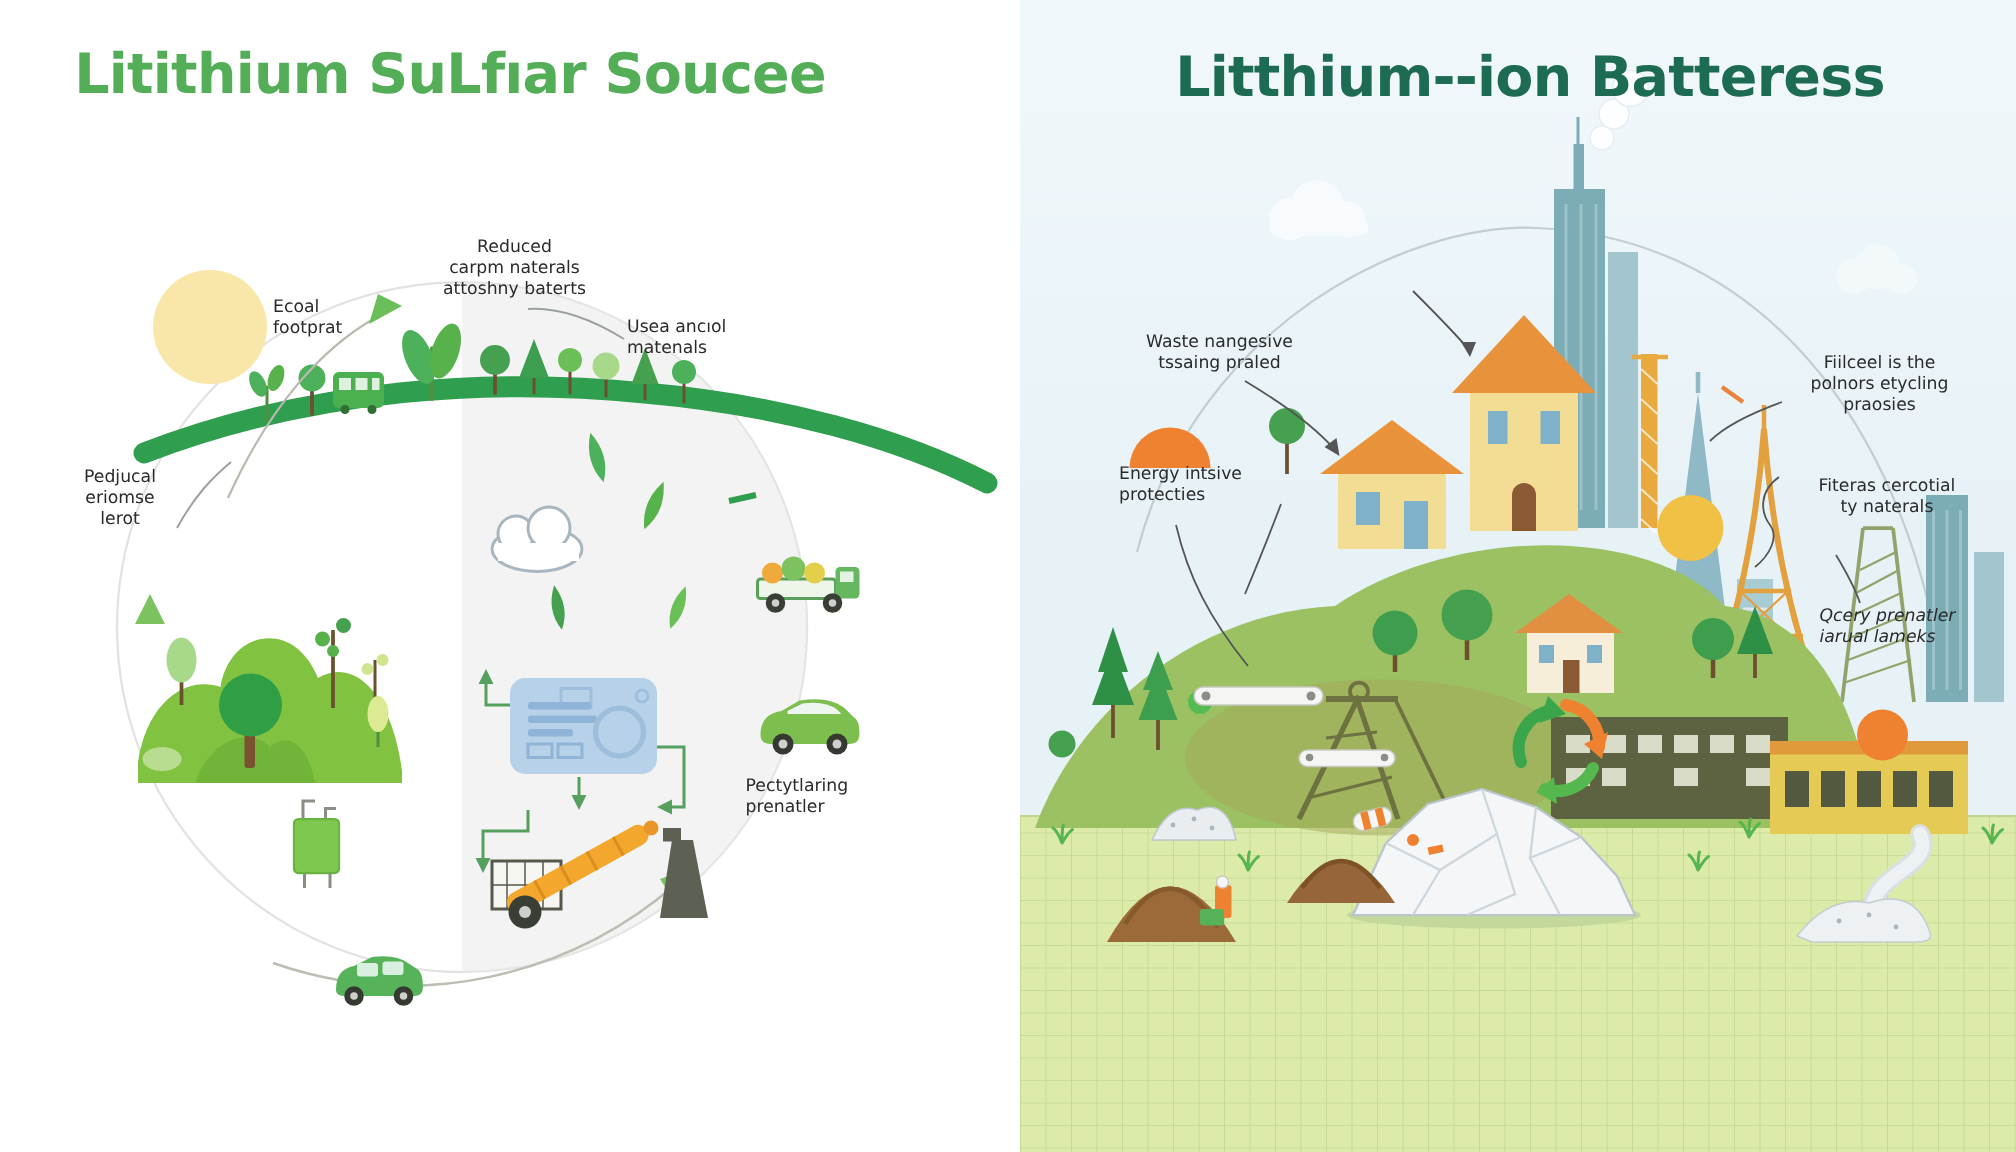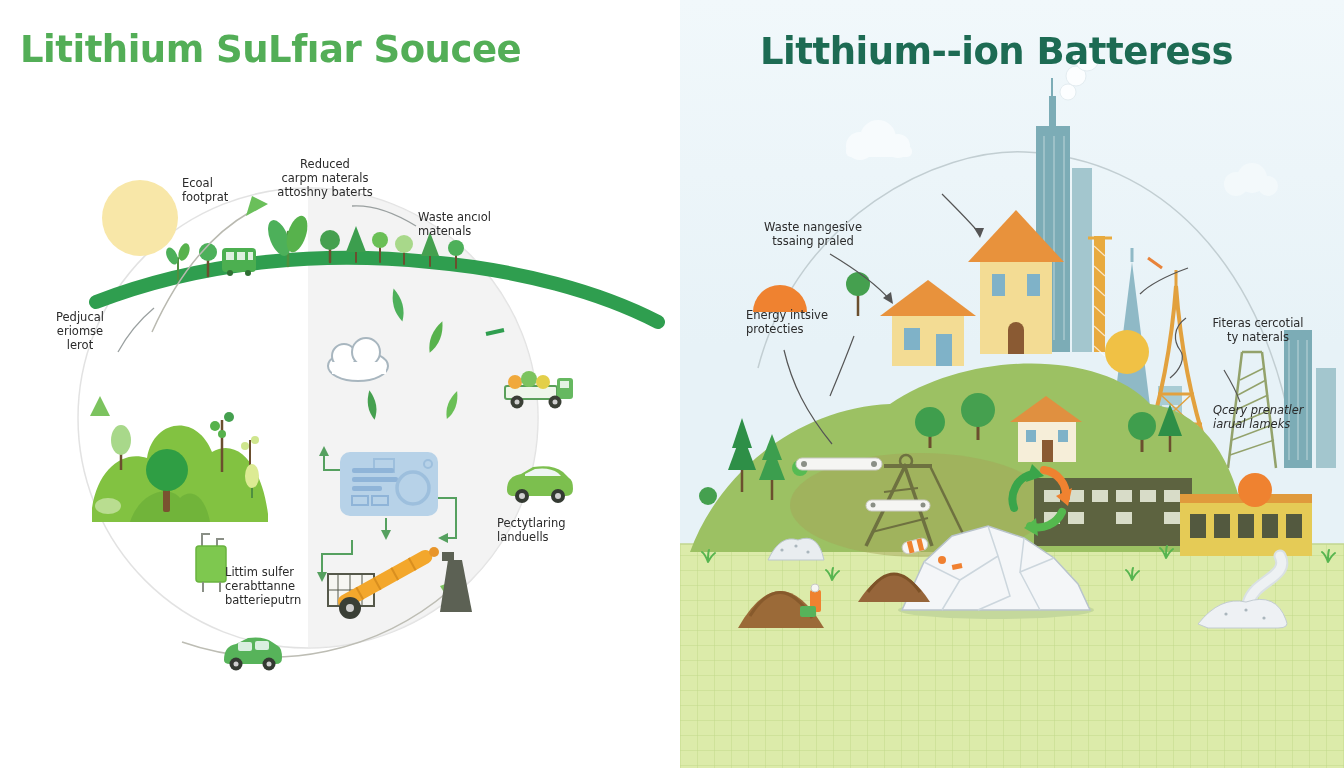--- a/index.html
+++ b/index.html
@@ -2,21 +2,21 @@
 <html><head>
 <meta charset="utf-8">
 <style>
   html,body{margin:0;padding:0;}
   body{width:1344px;height:768px;position:relative;overflow:hidden;background:#fff;
        font-family:"DejaVu Sans",sans-serif;}
   .panel{position:absolute;top:0;height:768px;width:672px;}
   .panel.left{left:0;background:#ffffff;}
   .panel.right{left:680px;background:linear-gradient(#f1f8fb,#e7f2f7 45%);}
   .title{position:absolute;margin:0;font-family:"DejaVu Sans",sans-serif;font-weight:bold;
-         font-size:37px;letter-spacing:-0.5px;text-align:left;}
+         font-size:37px;letter-spacing:-0.5px;text-align:center;}
   .title.lt{left:20px;top:28px;width:560px;color:#53ae57;}
   .title.rt{left:80px;top:30px;width:520px;color:#1d6b53;}
   .lbl{position:absolute;font-size:11.5px;line-height:1.22;color:#2b2b2b;white-space:pre-line;}
   .ctr{text-align:center;}
   svg{position:absolute;left:0;top:0;}
 </style>
 </head>
 <body>
 
 <div class="panel left">
@@ -215,35 +215,32 @@
     </g>
 
     <g fill="none" stroke="#9aa0a0" stroke-width="1.3">
       <path d="M118,352 C130,330 142,318 154,308"></path>
       <path d="M416,226 C390,210 368,205 352,206"></path>
     </g>
     <line x1="486" y1="334" x2="504" y2="330" stroke="#2f9e4f" stroke-width="4"></line>
   </svg>
 
   <h1 class="title lt">Litithium SuLfıar Soucee</h1>
-  <div class="lbl" style="left:182px;top:176px;width:85px;">Ecoal
+  <div class="lbl" style="left:182px;top:197px;width:85px;">Ecoal
 footprat</div>
-  <div class="lbl ctr" style="left:250px;top:157px;width:150px;">Reduced
+  <div class="lbl ctr" style="left:268px;top:157px;width:150px;">Reduced
 carpm naterals
 attoshny baterts</div>
-  <div class="lbl" style="left:418px;top:210px;width:95px;">Waste ancıol
+  <div class="lbl" style="left:418px;top:210px;width:95px;">Usea ancıol
 matenals</div>
   <div class="lbl ctr" style="left:38px;top:310px;width:84px;">Pedjucal
 eriomse
 lerot</div>
   <div class="lbl" style="left:497px;top:516px;width:105px;">Pectytlaring
-landuells</div>
-  <div class="lbl" style="left:225px;top:565px;width:110px;">Littim sulfer
-cerabttanne
-batterieputrn</div>
+prenatler</div>
 </div>
 
 <div class="panel right">
   <svg width="672" height="768" viewBox="0 0 672 768">
     <defs>
       <pattern id="grid" width="17" height="15" patternUnits="userSpaceOnUse">
         <rect width="17" height="15" fill="#dcebaa"></rect>
         <path d="M0,0 H17 M0,0 V15" stroke="#b9d382" stroke-width="1" opacity="0.8"></path>
       </pattern>
     </defs>
@@ -491,19 +488,22 @@
       <path d="M150,396 C160,372 168,352 174,336"></path>
       <path d="M506,318 C492,328 494,342 500,350 C506,358 500,370 490,378"></path>
       <path d="M560,402 C556,390 550,380 544,370"></path>
     </g>
     <line x1="468" y1="258" x2="482" y2="268" stroke="#e8833a" stroke-width="3"></line>
   </svg>
 
   <h1 class="title rt">Litthium--ion Batteress</h1>
   <div class="lbl ctr" style="left:68px;top:220px;width:130px;">Waste nangesive
 tssaing praled</div>
+  <div class="lbl ctr" style="left:513px;top:234px;width:120px;">Fiilceel is the
+polnors etycling
+praosies</div>
   <div class="lbl" style="left:66px;top:308px;width:110px;">Energy intsive
 protecties</div>
   <div class="lbl ctr" style="left:513px;top:316px;width:130px;">Fiteras cercotial
 ty naterals</div>
   <div class="lbl" style="left:533px;top:403px;width:125px;font-style:italic;">Qcery prenatler
 iarual lameks</div>
 </div>
 
 </body></html>

